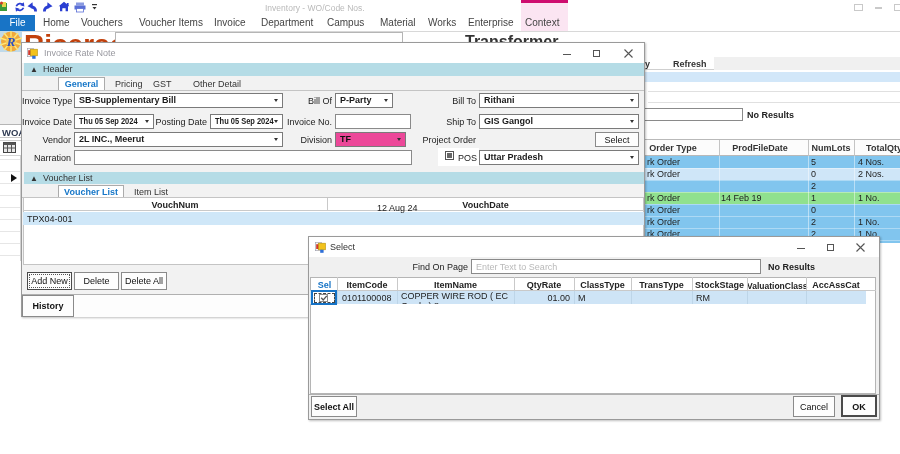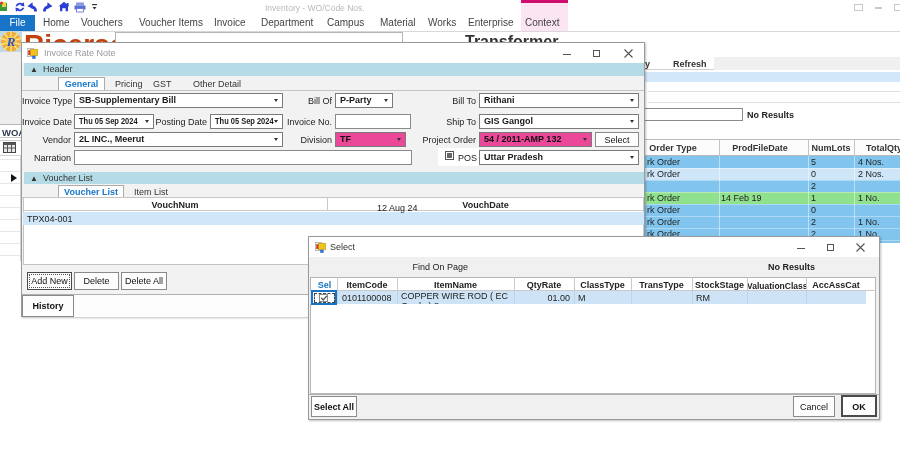--- a/index.html
+++ b/index.html
@@ -221,21 +221,20 @@
   <div class="lbl" style="left:240px;top:74px;width:70px;text-align:right;">Invoice No.</div>
   <div class="tbox" style="left:313px;top:71px;width:76px;height:15px;"></div>
   <div class="lbl" style="left:384px;top:74px;width:70px;text-align:right;">Ship To</div>
   <div class="combo" style="left:457px;top:71px;width:160px;height:15px;">GIS Gangol<span class="ar"></span></div>
 
   <div class="lbl" style="left:0;top:92px;width:49px;text-align:right;">Vendor</div>
   <div class="combo" style="left:52px;top:89px;width:209px;height:15px;">2L INC., Meerut<span class="ar"></span></div>
   <div class="lbl" style="left:240px;top:92px;width:70px;text-align:right;">Division</div>
   <div class="gcombo" style="left:313px;top:89px;width:71px;height:15px;">TF<span class="ar"></span></div>
   <div class="lbl" style="left:384px;top:92px;width:70px;text-align:right;">Project Order</div>
-  <div class="gcombo" style="left:457px;top:89px;width:113px;height:15px;">54 / 2011-AMP 132<span class="ar"></span></div>
   <div class="btn" style="left:573px;top:89px;width:44px;height:15px;line-height:14px;">Select</div>
 
   <div class="lbl" style="left:0;top:110px;width:49px;text-align:right;">Narration</div>
   <div class="tbox" style="left:52px;top:107px;width:338px;height:15px;"></div>
   <div class="abs" style="left:416px;top:105px;width:41px;height:18px;background:#fff;"></div>
   <div class="abs" style="left:423px;top:108px;width:9px;height:9px;border:1px solid #555;background:#fff;"></div>
   <div class="abs" style="left:425px;top:110px;width:5px;height:5px;background:#666;"></div>
   <div class="lbl" style="left:436px;top:110px;">POS</div>
   <div class="combo" style="left:457px;top:107px;width:160px;height:15px;">Uttar Pradesh<span class="ar"></span></div>
 
@@ -272,20 +271,21 @@
   </svg>
   <div class="abs" style="left:21px;top:5px;color:#333;">Select</div>
   <div class="abs" style="left:488px;top:11px;width:8px;height:1px;background:#555;"></div>
   <div class="abs" style="left:518px;top:7px;width:7px;height:7px;border:1px solid #555;"></div>
   <svg class="abs" style="left:547px;top:6px;" width="9" height="9">
       <path d="M0.5,0.5 L8.5,8.5 M8.5,0.5 L0.5,8.5" stroke="#555" stroke-width="1.1"></path>
     </svg>
 
   <div class="abs" style="left:0;top:20px;width:570px;height:20px;background:#f0f0f0;"></div>
   <div class="lbl" style="left:60px;top:25px;width:99px;text-align:right;">Find On Page</div>
+  <div class="tbox" style="left:162px;top:22px;width:290px;height:15px;color:#b9b9b9;line-height:14px;padding-left:4px;">Enter Text to Search</div>
   <div class="abs b" style="left:459px;top:25px;color:#222;">No Results</div>
 
   <div class="abs" style="left:1px;top:40px;width:566px;height:117px;background:#fff;border:1px solid #b5b5b5;"></div>
   <div class="abs" style="left:1px;top:40px;width:566px;height:14px;border-bottom:1px solid #c9c9c9;"></div>
   <div class="abs b" style="left:3px;top:43px;width:25px;text-align:center;color:#1673c6;">Sel</div>
   <div class="abs b" style="left:28px;top:43px;width:60px;text-align:center;color:#222;">ItemCode</div>
   <div class="abs b" style="left:88px;top:43px;width:117px;text-align:center;color:#222;">ItemName</div>
   <div class="abs b" style="left:205px;top:43px;width:60px;text-align:center;color:#222;">QtyRate</div>
   <div class="abs b" style="left:265px;top:43px;width:57px;text-align:center;color:#222;">ClassType</div>
   <div class="abs b" style="left:322px;top:43px;width:61px;text-align:center;color:#222;">TransType</div>

